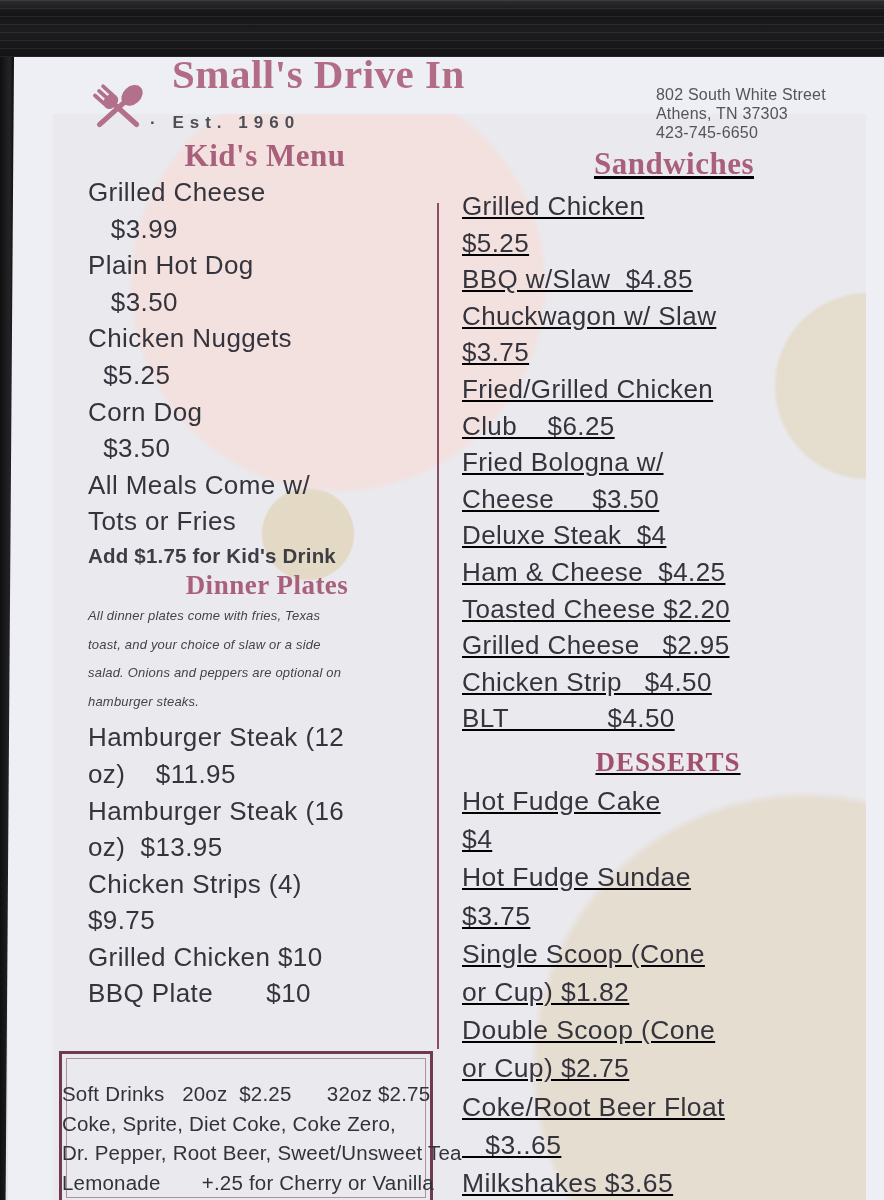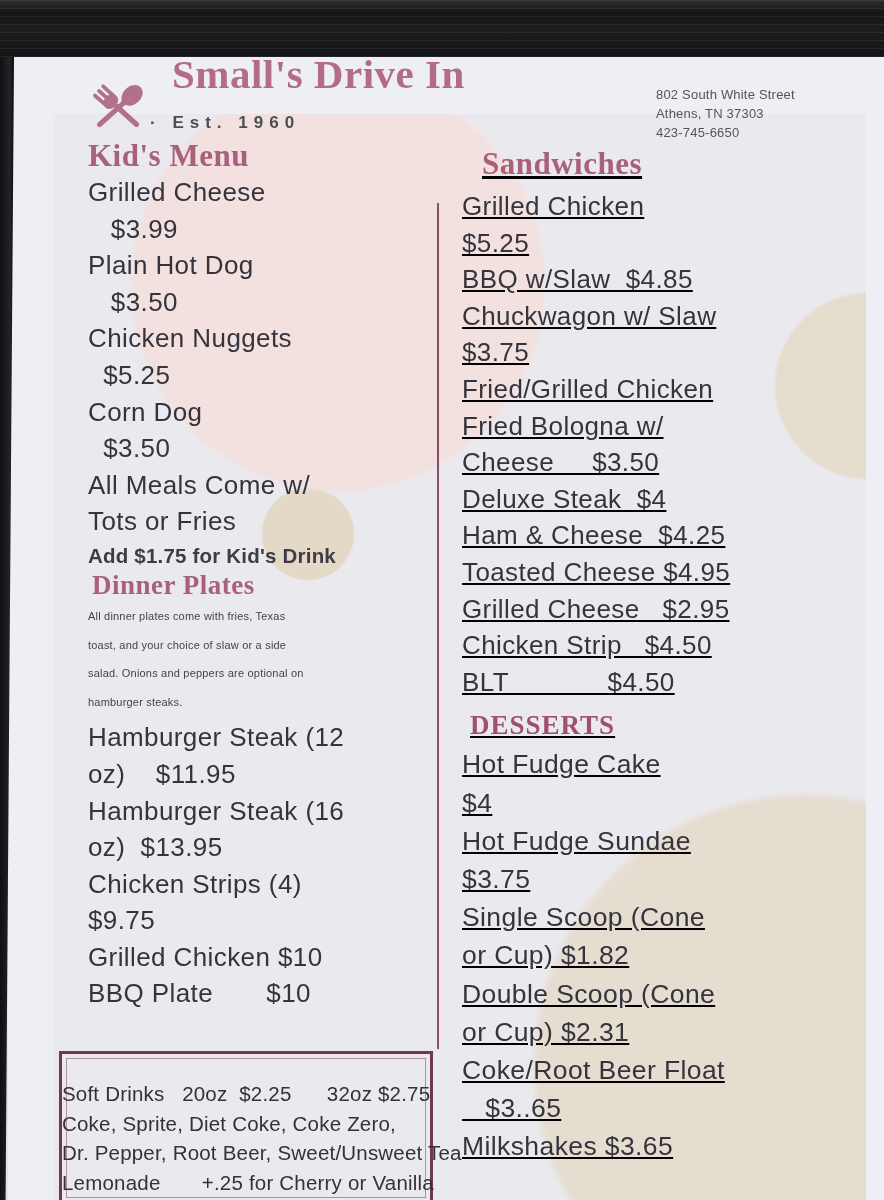--- a/index.html
+++ b/index.html
@@ -29,34 +29,34 @@
       radial-gradient(47px  at 255px 420px, rgba(226,215,191,0.85) 96%, rgba(226,215,191,0) 100%),
       radial-gradient(95px  at 815px 272px, rgba(228,220,203,0.9) 96%, rgba(228,220,203,0) 100%),
       radial-gradient(275px at 752px 952px, rgba(229,218,202,0.8) 97%, rgba(229,218,202,0) 100%);}
 
   
   .utensils{position:absolute;left:84px;top:74px;width:68px;height:68px;}
   .brand-title{position:absolute;left:172px;top:50px;font-family:"Liberation Serif",serif;
     font-weight:bold;font-size:41px;color:#b36c85;letter-spacing:0.5px;white-space:pre;}
   .brand-est{position:absolute;left:150px;top:113px;font-size:17px;font-weight:bold;
     color:#4d4d54;letter-spacing:6px;white-space:pre;}
-  .address{position:absolute;left:656px;top:85px;font-size:13px;line-height:19px;
+  .address{position:absolute;left:656px;top:85px;font-size:16px;line-height:19px;
     color:#54545b;letter-spacing:0.2px;}
 
   
   .col-left{position:absolute;left:88px;top:138px;width:354px;}
   .col-right{position:absolute;left:462px;top:146px;width:404px;text-decoration:underline;}
   .divider{position:absolute;left:437px;top:203px;width:2px;height:846px;background:#8c4c64;}
 
   .section-h{font-family:"Liberation Serif",serif;font-weight:bold;font-size:31px;
-    color:#a8607b;letter-spacing:0.5px;}
+    color:#a8607b;letter-spacing:0.5px;text-align:center;}
   .m-line{font-size:26px;line-height:36.6px;color:#35343d;letter-spacing:0.4px;white-space:pre;}
   .kids-note{font-size:20.5px;font-weight:bold;color:#3e3d46;margin:4px 0 2px 0;letter-spacing:0.2px;}
   .dinner-h{font-size:27px;margin:0 0 2px 4px;}
-  .dinner-desc{font-size:11px;line-height:22.6px;color:#44434b;
+  .dinner-desc{font-size:13px;line-height:22.6px;font-style:italic;color:#44434b;
     margin:4px 0 6px 0;letter-spacing:0.2px;white-space:pre;}
   .sand-h{margin-left:20px;margin-bottom:6px;}
   .dess-h{font-size:27px;color:#a14f6b;letter-spacing:1px;margin:10px 0 4px 8px;}
   .dess .m-line{line-height:38.2px;font-size:26.5px;}
 
   
   .drinks-box{position:absolute;left:59px;top:1051px;width:374px;height:154px;
     border:3px solid #6f3a4f;outline:1px solid rgba(111,58,79,0.5);outline-offset:-8px;
     box-sizing:border-box;text-align:left;padding-top:25px;}
   .drinks-line{font-size:20.5px;line-height:29.5px;color:#33323b;letter-spacing:0.2px;white-space:pre;}
@@ -140,40 +140,41 @@
   <div class="col-right">
     <div class="section-h sand-h">Sandwiches</div>
     <div>
 
     <div class="m-line">Grilled Chicken</div>
         <div class="m-line">$5.25</div>
         <div class="m-line">BBQ w/Slaw  $4.85</div>
         <div class="m-line">Chuckwagon w/ Slaw</div>
         <div class="m-line">$3.75</div>
         <div class="m-line">Fried/Grilled Chicken</div>
+        <div class="m-line">Club    $6.25</div>
         <div class="m-line">Fried Bologna w/</div>
         <div class="m-line">Cheese     $3.50</div>
         <div class="m-line">Deluxe Steak  $4</div>
         <div class="m-line">Ham &amp; Cheese  $4.25</div>
-        <div class="m-line">Toasted Cheese $4.95</div>
+        <div class="m-line">Toasted Cheese $2.20</div>
         <div class="m-line">Grilled Cheese   $2.95</div>
         <div class="m-line">Chicken Strip   $4.50</div>
         <div class="m-line">BLT             $4.50</div>
       </div>
     <div class="section-h dess-h">DESSERTS</div>
     <div class="dess">
 
     <div class="m-line">Hot Fudge Cake</div>
         <div class="m-line">$4</div>
         <div class="m-line">Hot Fudge Sundae</div>
         <div class="m-line">$3.75</div>
         <div class="m-line">Single Scoop (Cone</div>
         <div class="m-line">or Cup) $1.82</div>
         <div class="m-line">Double Scoop (Cone</div>
-        <div class="m-line">or Cup) $2.31</div>
+        <div class="m-line">or Cup) $2.75</div>
         <div class="m-line">Coke/Root Beer Float</div>
         <div class="m-line">   $3..65</div>
         <div class="m-line">Milkshakes $3.65</div>
       </div>
   </div>
 
   <div class="drinks-box">
 
   <div class="drinks-line">Soft Drinks   20oz  $2.25      32oz $2.75</div>
       <div class="drinks-line">Coke, Sprite, Diet Coke, Coke Zero,</div>

